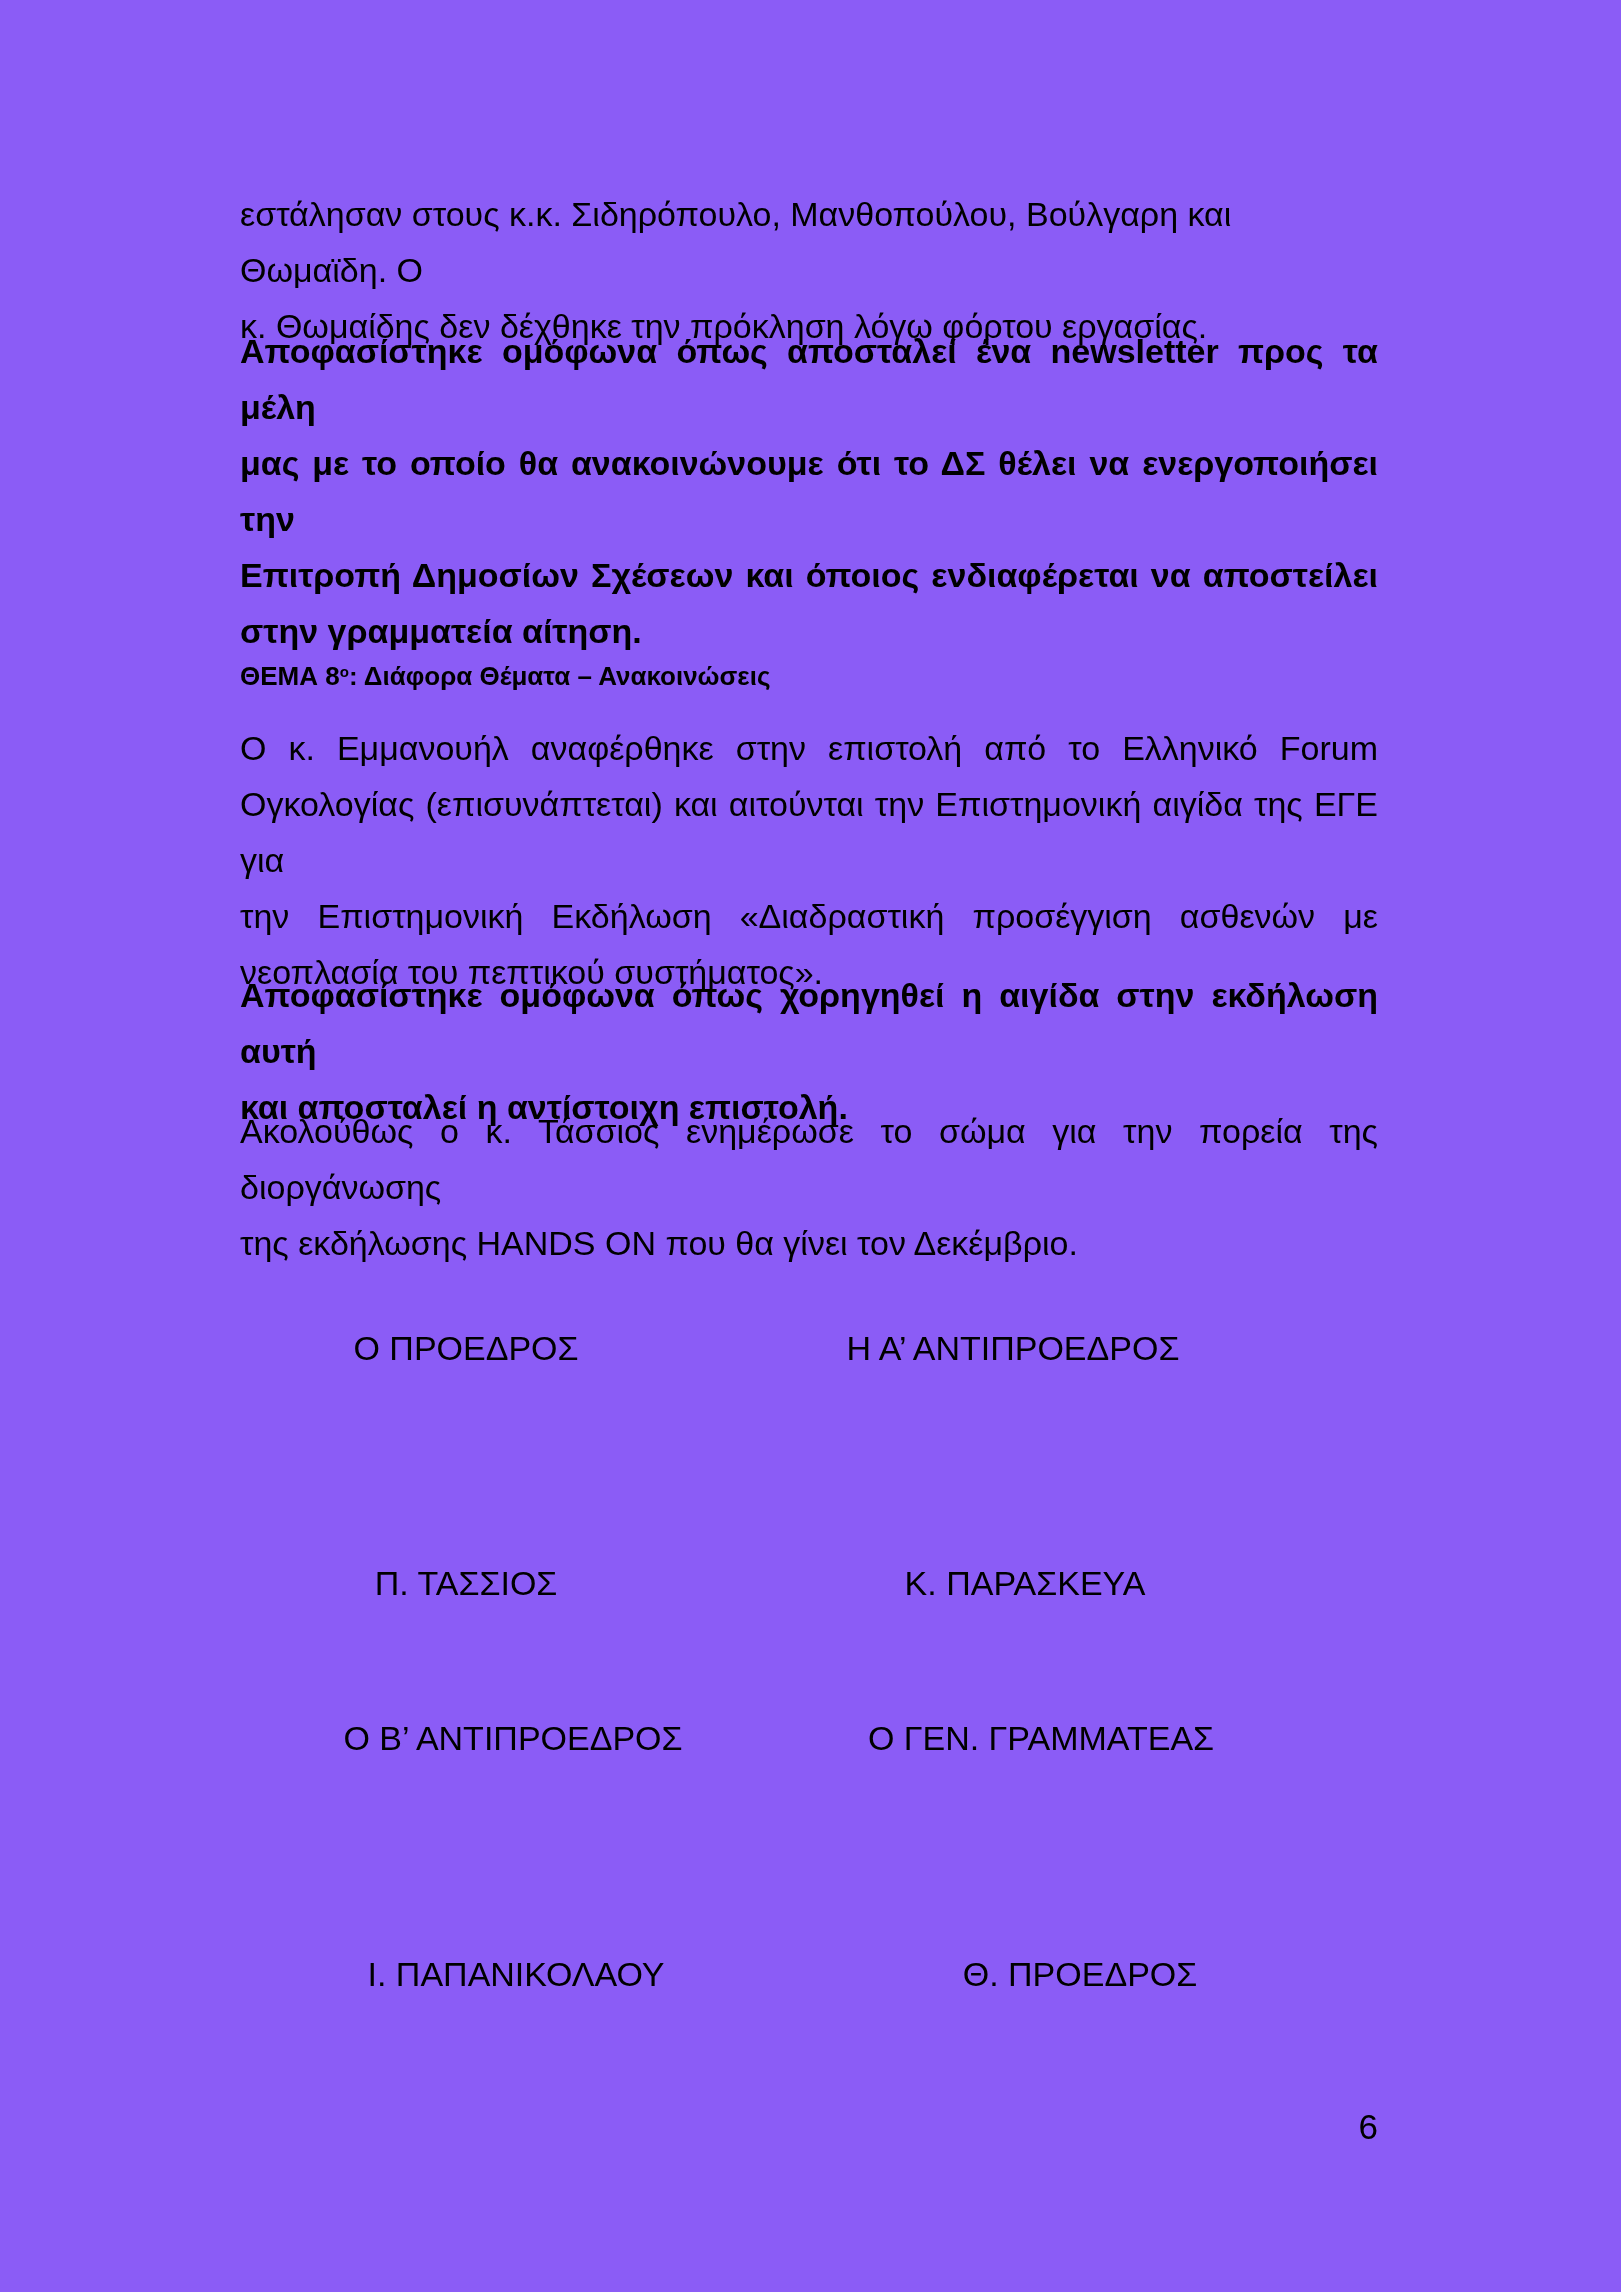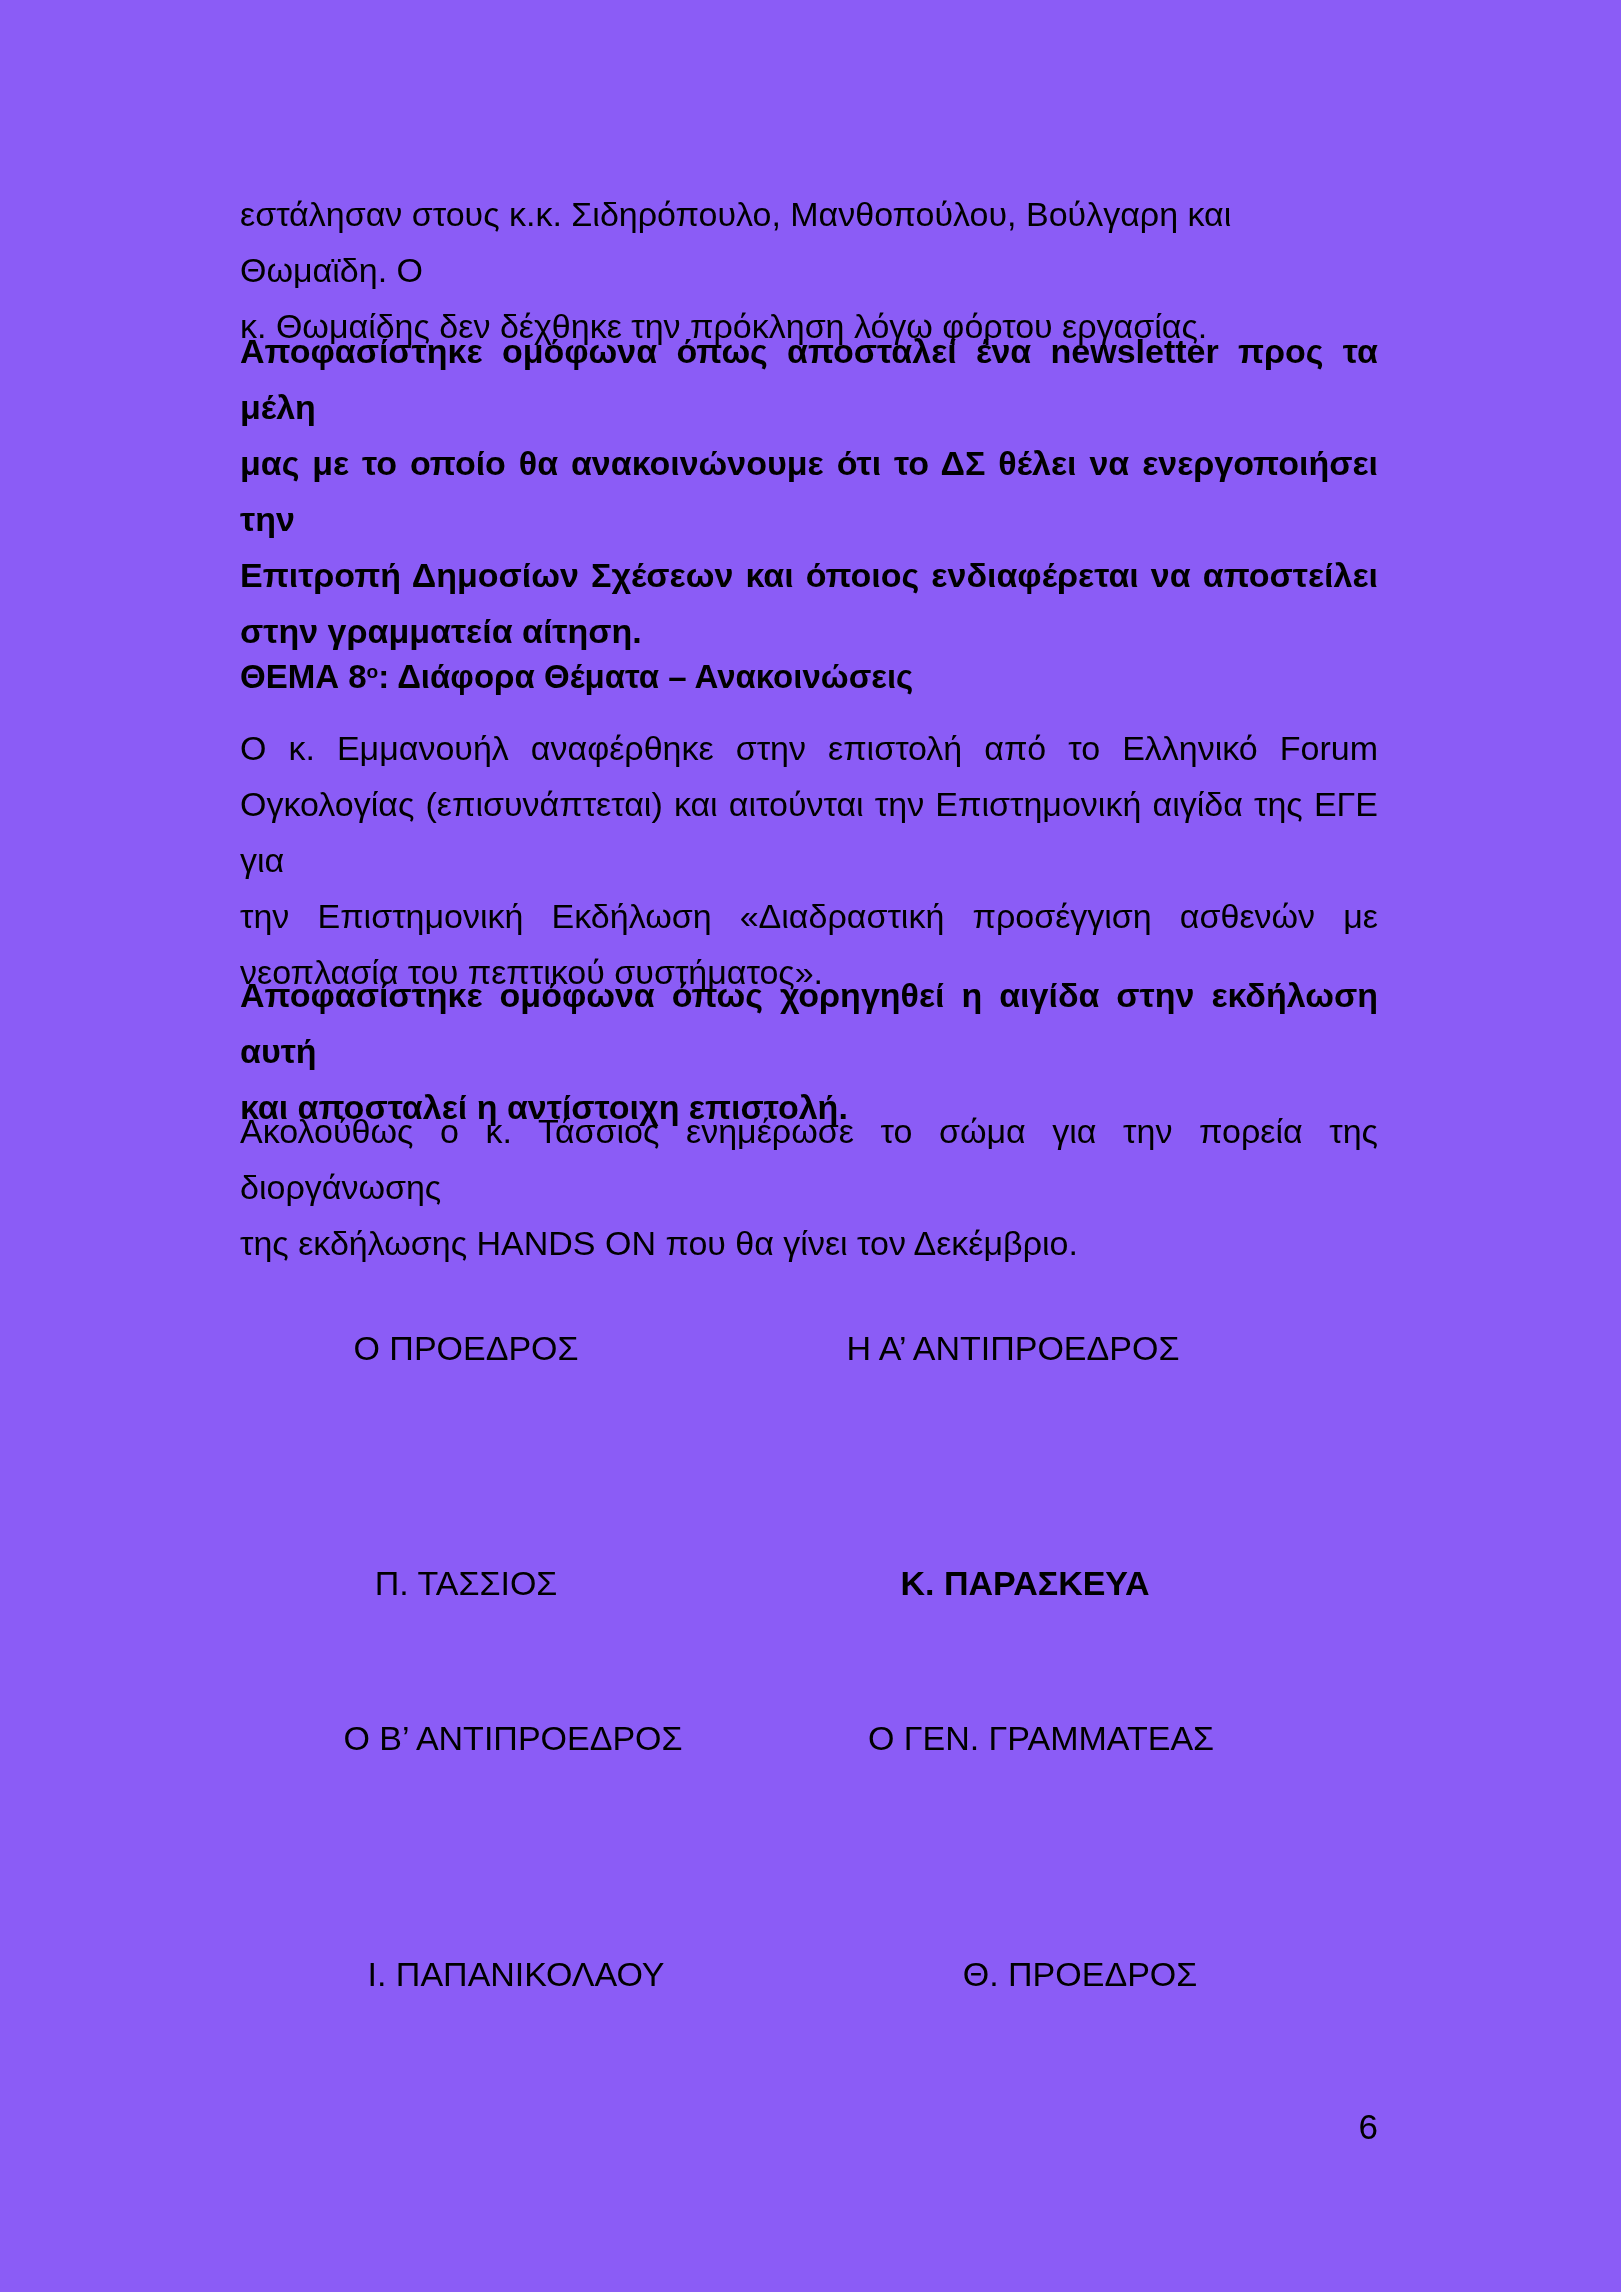--- a/index.html
+++ b/index.html
@@ -27,21 +27,21 @@
   .para.bold { font-weight: bold; }
   .line { text-align: left; }
   .line.j {
     text-align: justify;
     text-align-last: justify;
   }
   .heading {
     position: absolute;
     left: 240px;
     width: 1138px;
-    font-size: 33px;
+    font-size: 26px;
     line-height: 56px;
     font-weight: bold;
     white-space: nowrap;
   }
   .heading .sup {
     font-size: 0.58em;
     vertical-align: 0.5em;
   }
   .sigrow {
     position: absolute;
@@ -103,21 +103,21 @@
     <div class="line">της εκδήλωσης HANDS ON που θα γίνει τον Δεκέμβριο.</div>
   </div>
 
   <div class="sigrow" style="top:1320px;">
     <span class="sigcell" style="left:454px;">Ο ΠΡΟΕΔΡΟΣ</span>
     <span class="sigcell" style="left:1001px;">Η Α’ ΑΝΤΙΠΡΟΕΔΡΟΣ</span>
   </div>
 
   <div class="sigrow" style="top:1555px;">
     <span class="sigcell" style="left:454px;">Π. ΤΑΣΣΙΟΣ</span>
-    <span class="sigcell" style="left:1013px;font-weight:bold;">Κ. ΠΑΡΑΣΚΕΥΑ</span>
+    <span class="sigcell" style="left:1013px;">Κ. ΠΑΡΑΣΚΕΥΑ</span>
   </div>
 
   <div class="sigrow" style="top:1710px;">
     <span class="sigcell" style="left:461px;margin-left:40px;">Ο Β’ ΑΝΤΙΠΡΟΕΔΡΟΣ</span>
     <span class="sigcell" style="left:1029px;">Ο ΓΕΝ. ΓΡΑΜΜΑΤΕΑΣ</span>
   </div>
 
   <div class="sigrow" style="top:1946px;margin-left:34px;">
     <span class="sigcell" style="left:470px;">Ι. ΠΑΠΑΝΙΚΟΛΑΟΥ</span>
     <span class="sigcell" style="left:1034px;">Θ. ΠΡΟΕΔΡΟΣ</span>

